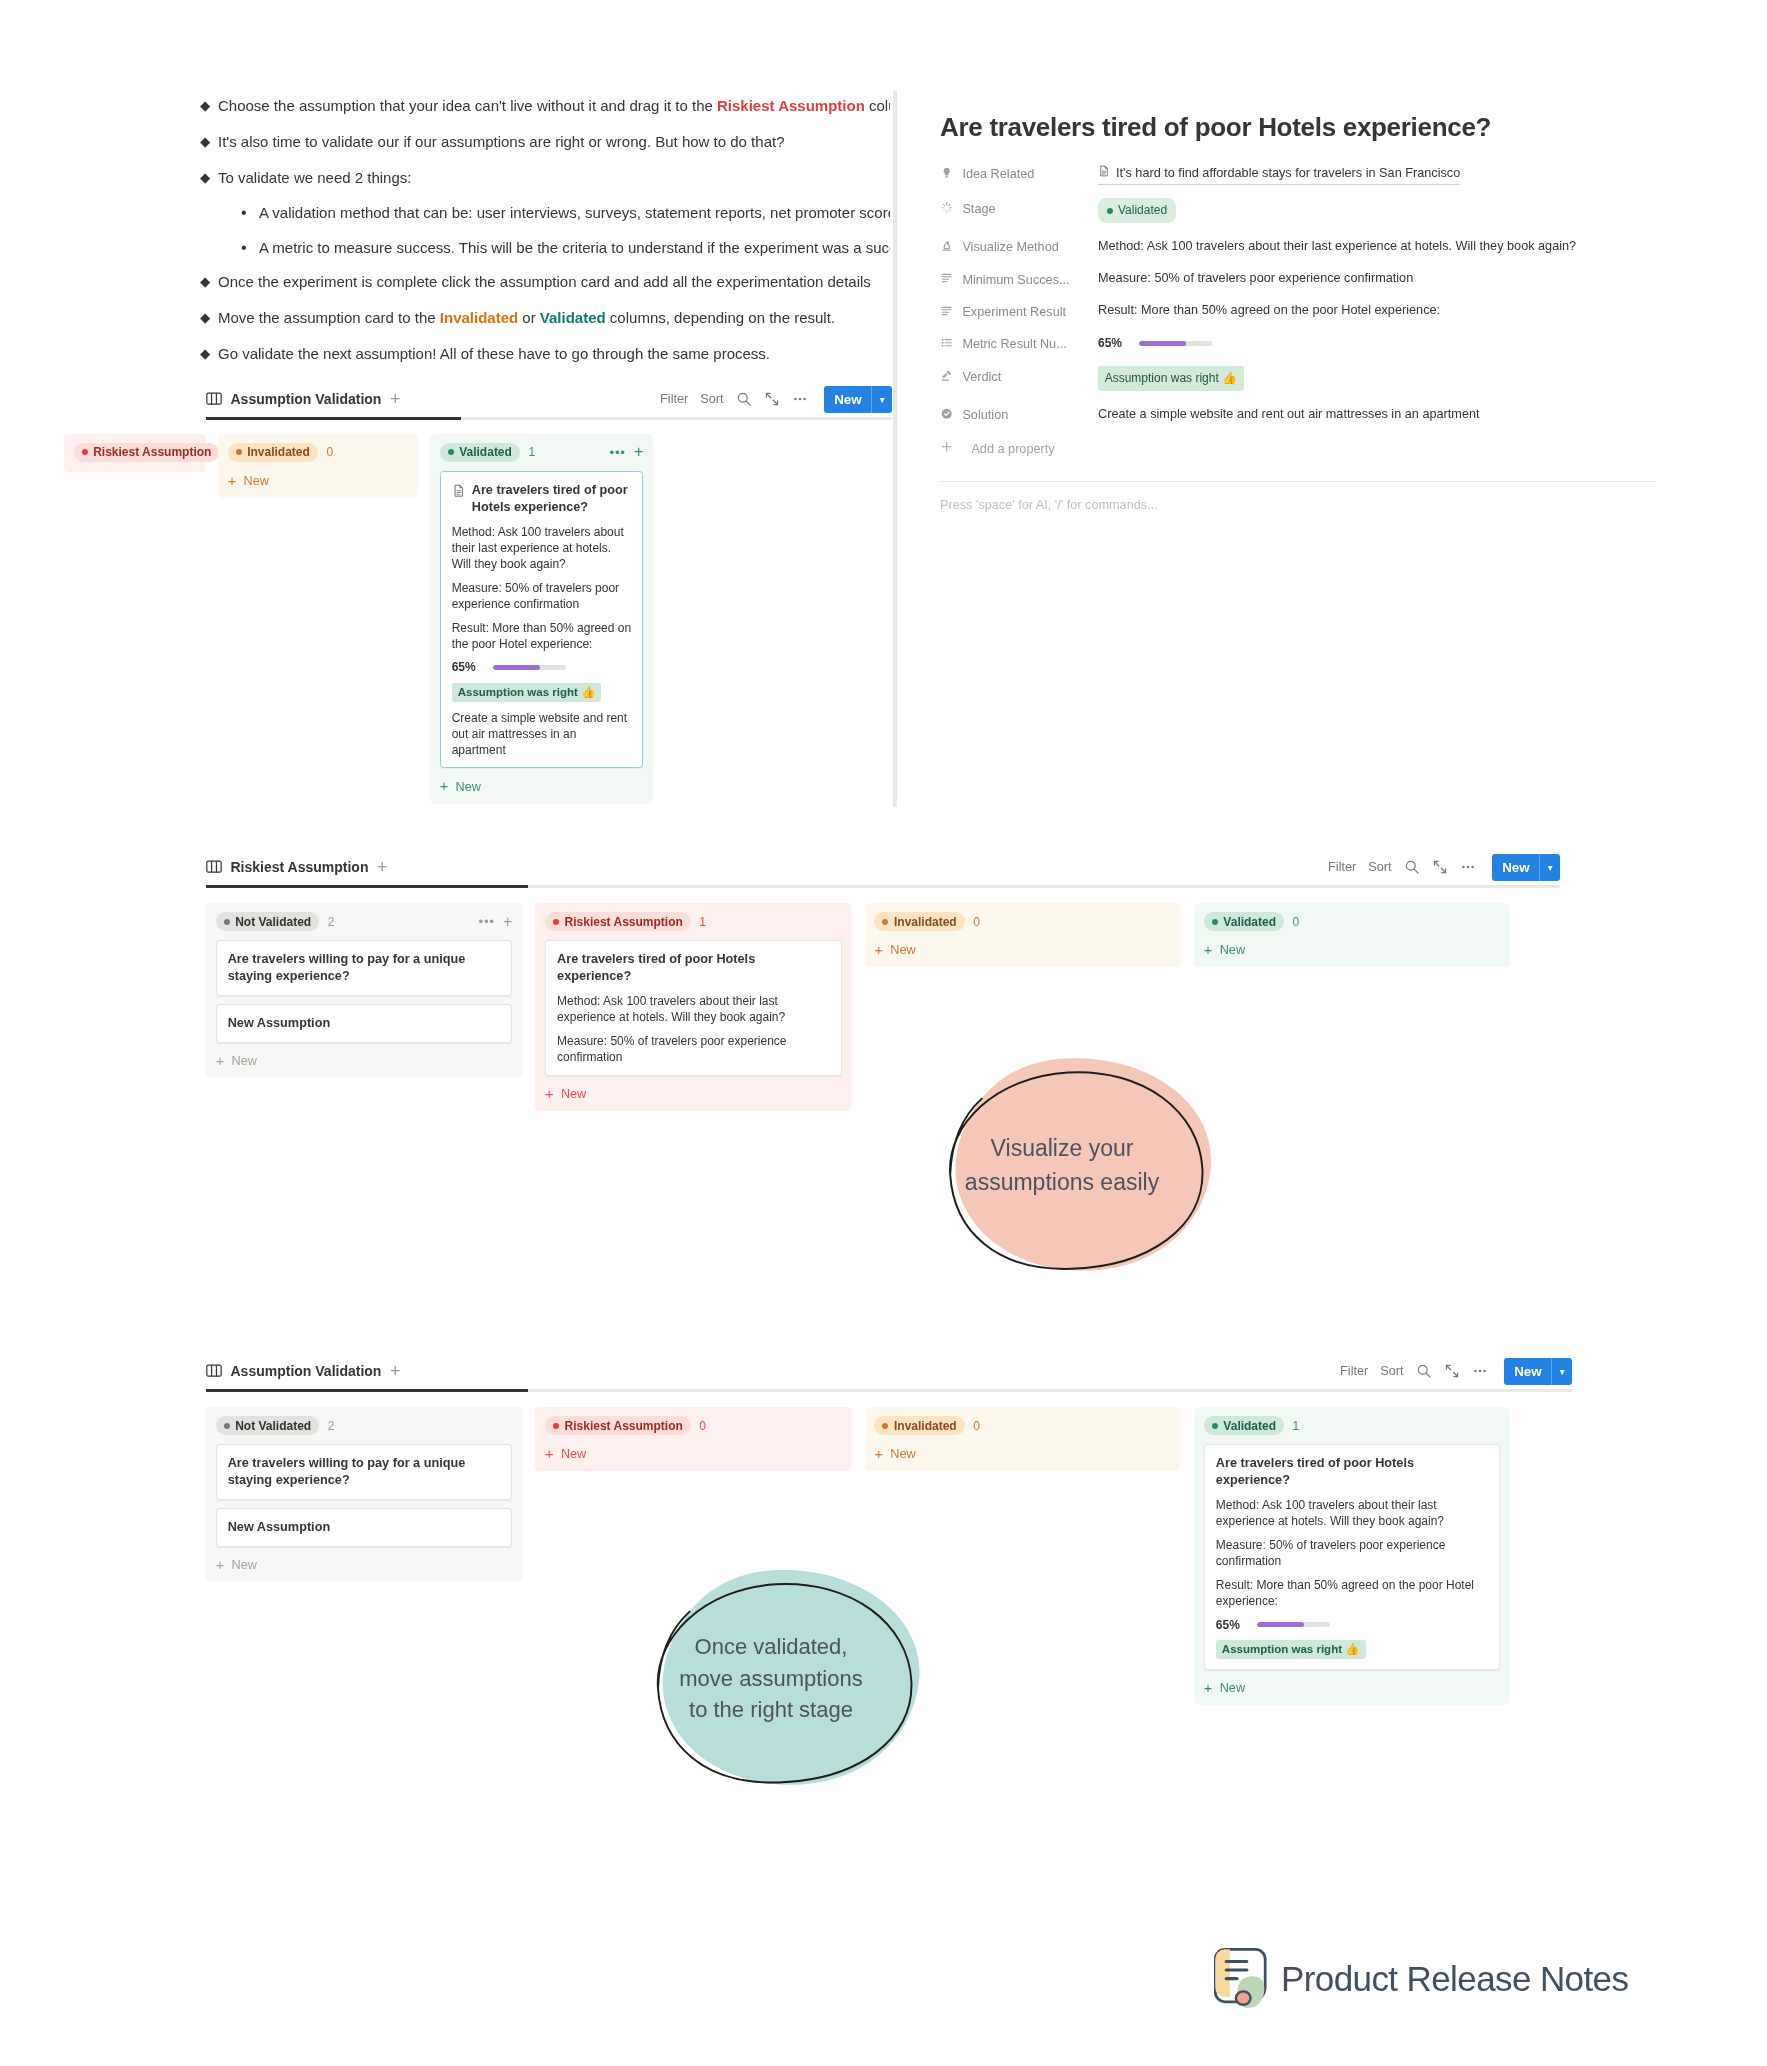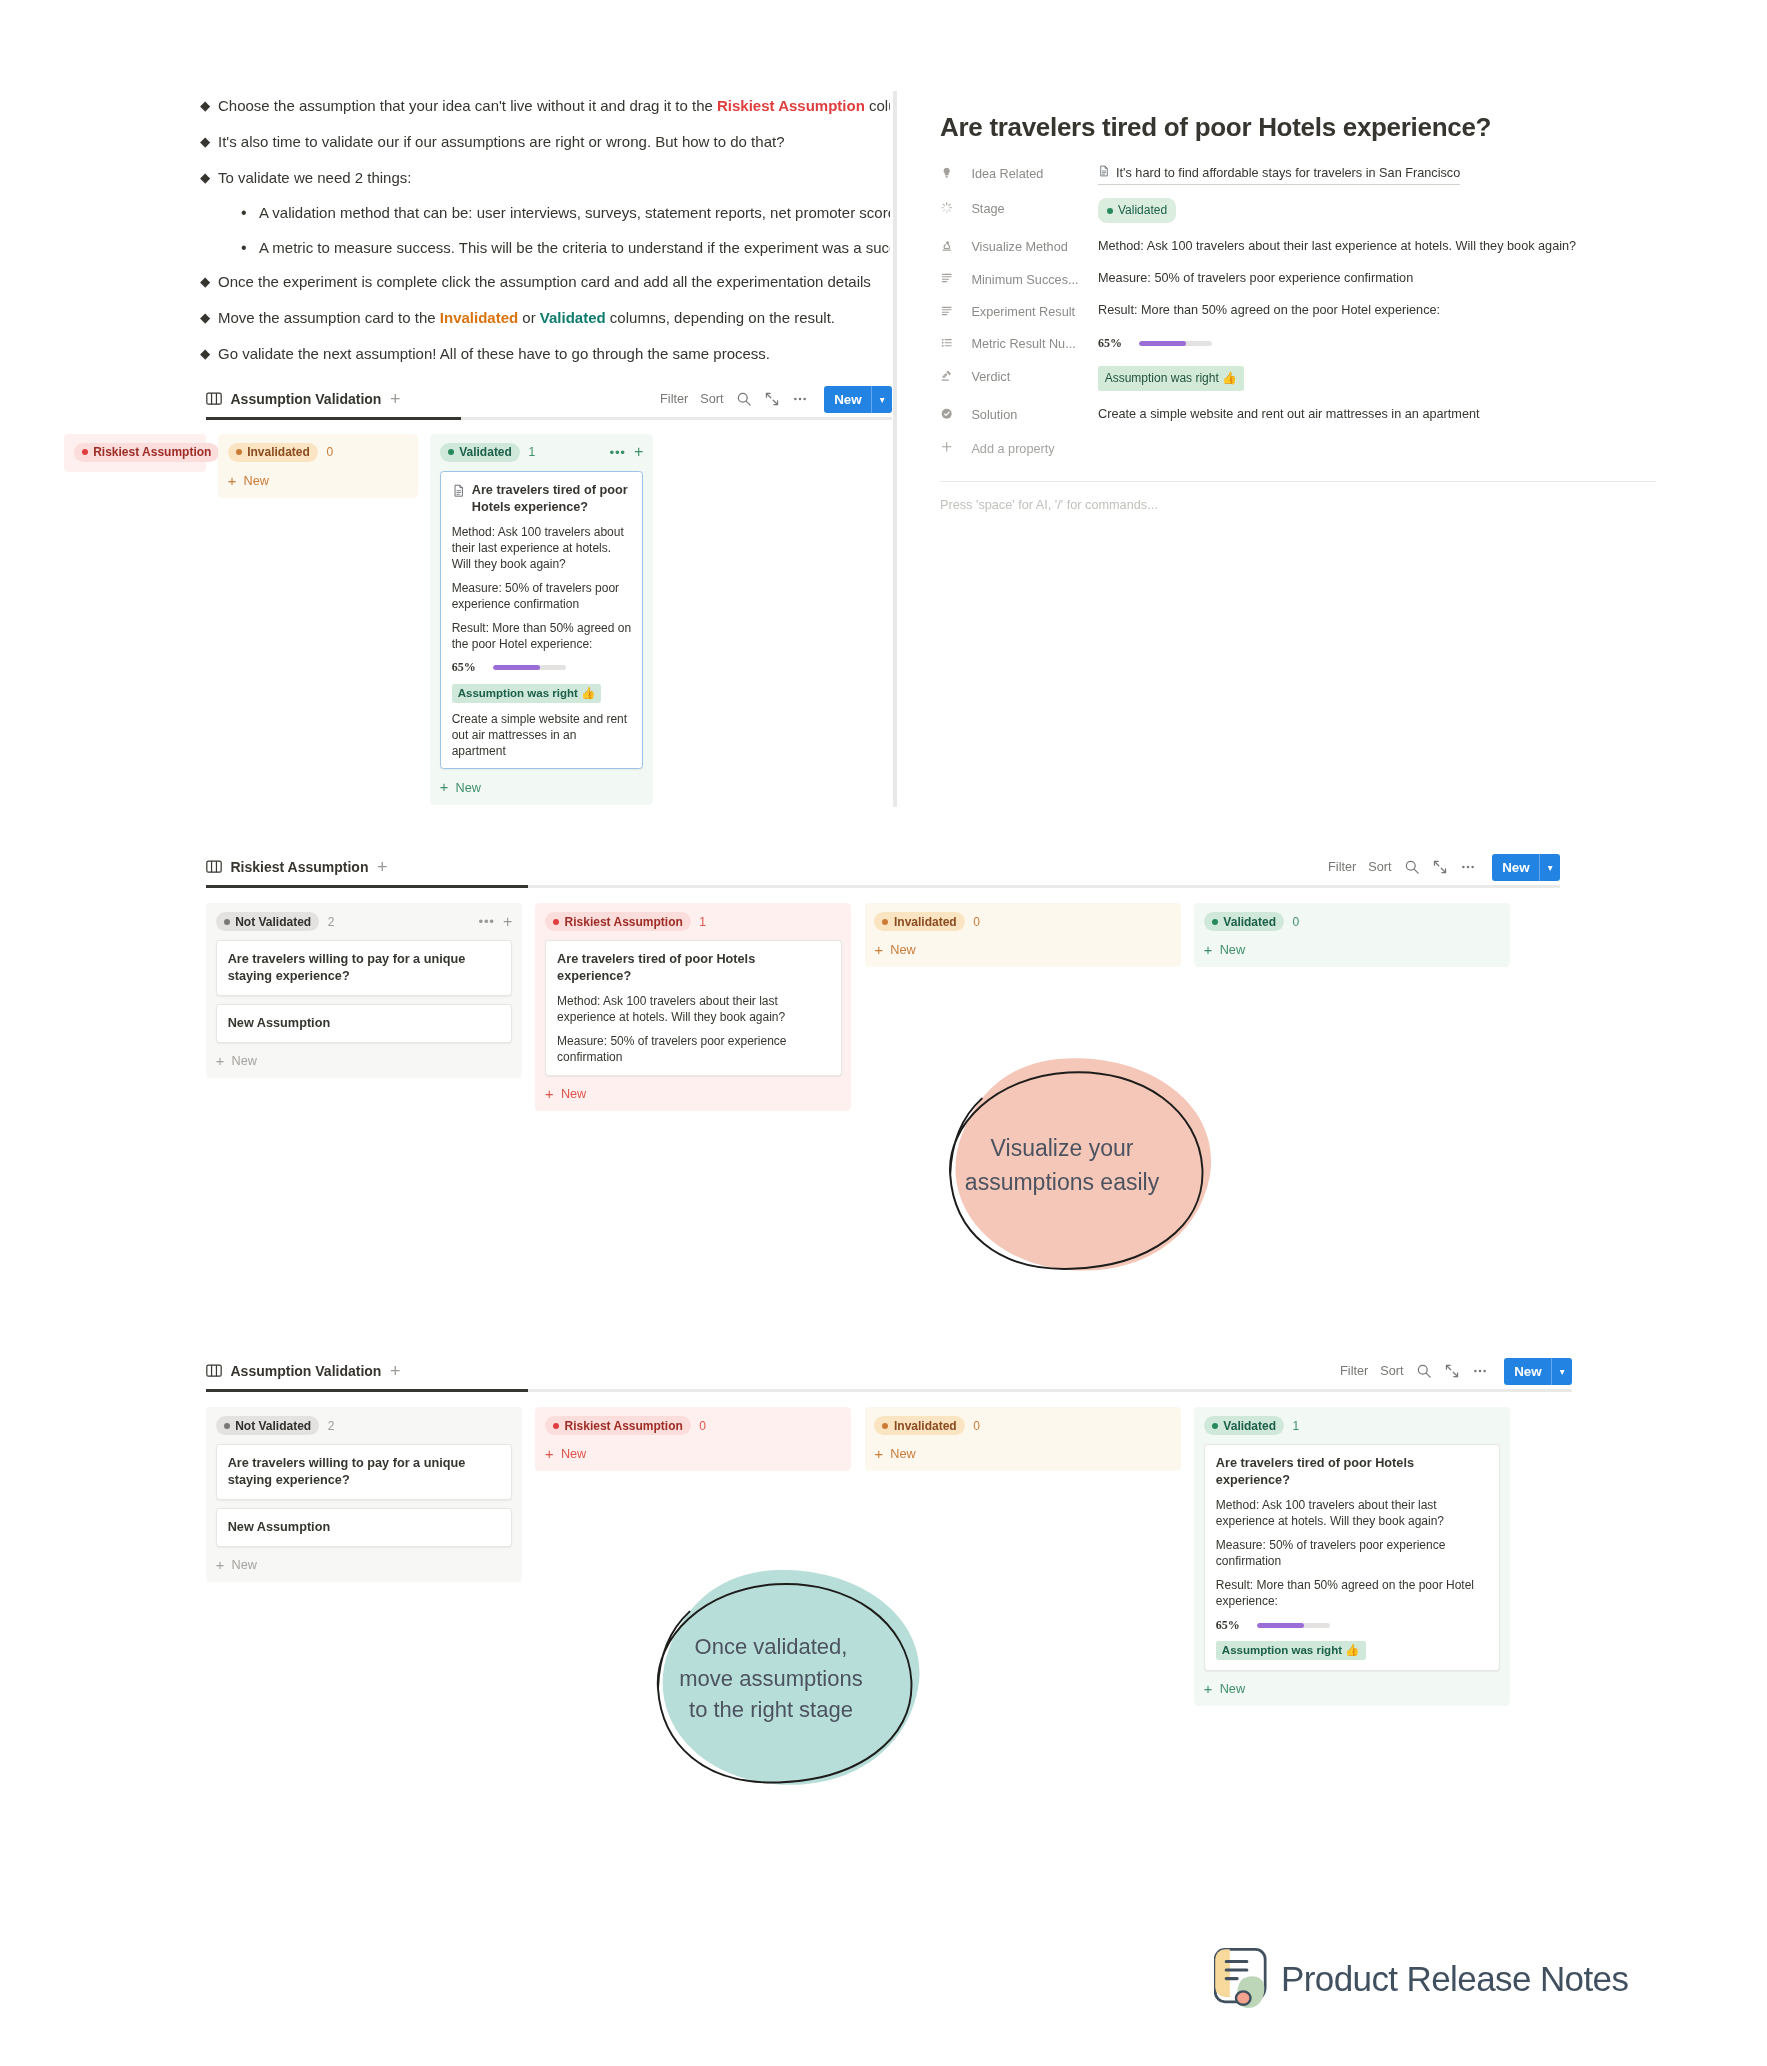--- a/index.html
+++ b/index.html
@@ -98,42 +98,42 @@
     padding: 9.7px 11px; margin-top: 8.5px;
     box-shadow: 0 0.6px 1.2px rgba(15,15,15,.06);
   }
   .card.sel { border: 1.2px solid #9cc3e8; }
   .card-title {
     font-size: 12.7px; line-height: 17px; font-weight: bold; color: #37352f;
     display: flex; gap: 6.7px; align-items: flex-start;
   }
   .card-title .doc { flex: none; margin-top: 1.8px; }
   .card-p { font-size: 12px; line-height: 16px; color: #37352f; margin-top: 8px; }
-  .pct-row { display: flex; align-items: center; gap: 17px; margin-top: 8.5px; font-family: Liberation Serif, serif; }
+  .pct-row { display: flex; align-items: center; gap: 17px; margin-top: 8.5px; }
   .pct-lbl { font-size: 12px; font-weight: bold; color: #37352f; }
   .pbar { width: 73px; height: 4.9px; border-radius: 3px; background: #e3e2e0; overflow: hidden; }
   .pbar i { display: block; height: 4.9px; background: #9a6dd7; border-radius: 3px; }
   .verdict {
     display: inline-block; margin-top: 8.5px; background: #cfe8d9; color: #1c5f4a;
     font-size: 11.5px; font-weight: bold; padding: 2.4px 6px; border-radius: 2.4px;
   }
   .newrow { display: flex; align-items: center; gap: 7.3px; margin-top: 11px; font-size: 12.7px; }
   .newrow .p { font-size: 14.6px; line-height: 1; }
   .nr-gray { color: #a5a39f; } .nr-red { color: #e0534c; }
   .nr-amber { color: #cb7b37; } .nr-green { color: #3f8f6b; }
 
   
   .detail { position: absolute; left: 940px; top: 112px; width: 716px; }
   .detail h1 {
     font-size: 26px; font-weight: bold; color: #37352f; letter-spacing: -0.3px;
     margin-bottom: 20.6px;
   }
   .prow { display: flex; align-items: flex-start; margin-bottom: 13.4px; }
   .pkey {
-    width: 158px; flex: none; display: flex; align-items: center; gap: 18px;
+    width: 158px; flex: none; display: flex; align-items: center; gap: 9px;
     font-size: 12.7px; color: #8d8b87; padding-top: 2.4px;
   }
   .pval { flex: 1; font-size: 12.7px; line-height: 19px; color: #37352f; }
   .pill-green {
     display: inline-flex; align-items: center; gap: 5.5px; background: #dbeddf;
     color: #1c5f4a; font-size: 12px; padding: 3px 8.5px; border-radius: 8.5px;
   }
   .pill-green .dt { width: 6px; height: 6px; border-radius: 50%; background: #268a5c; }
   .linkval {
     display: inline-flex; align-items: center; gap: 6px;

